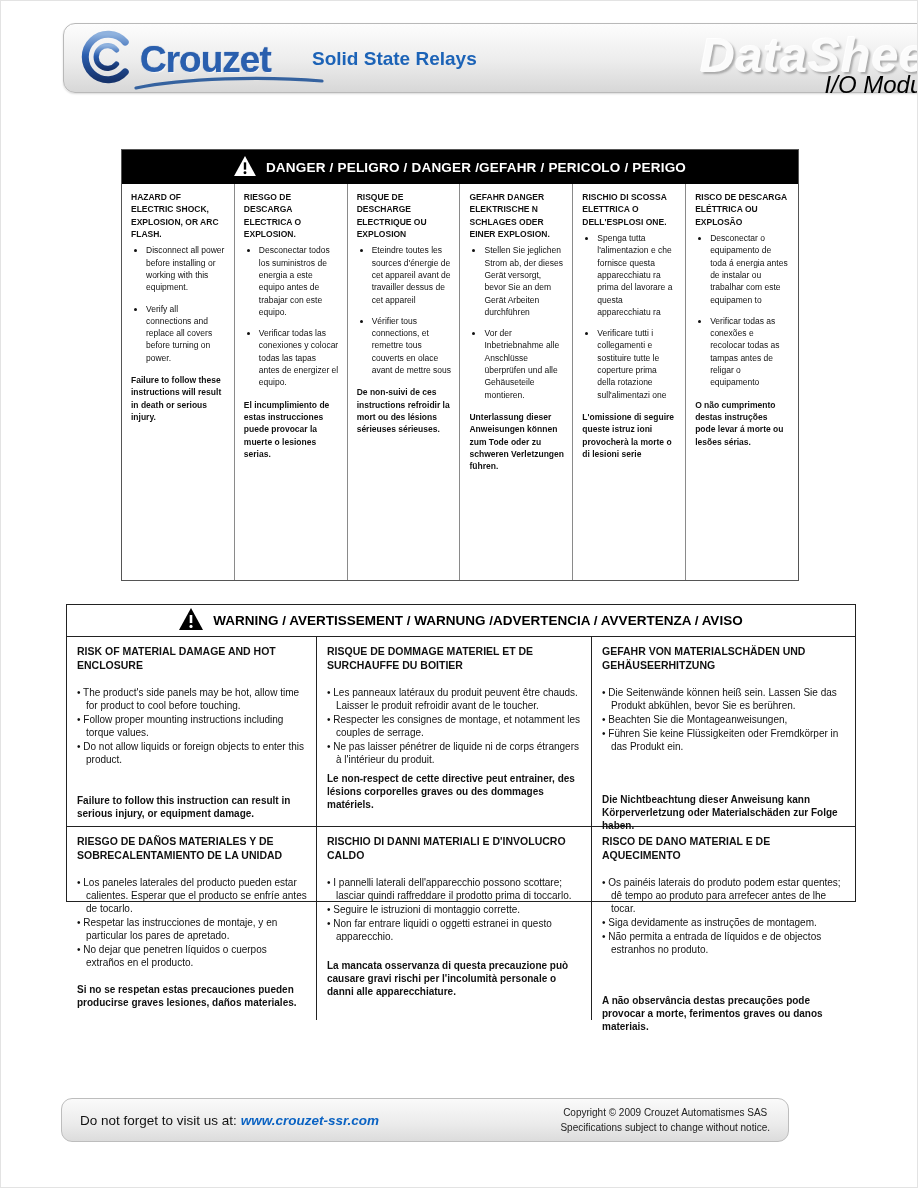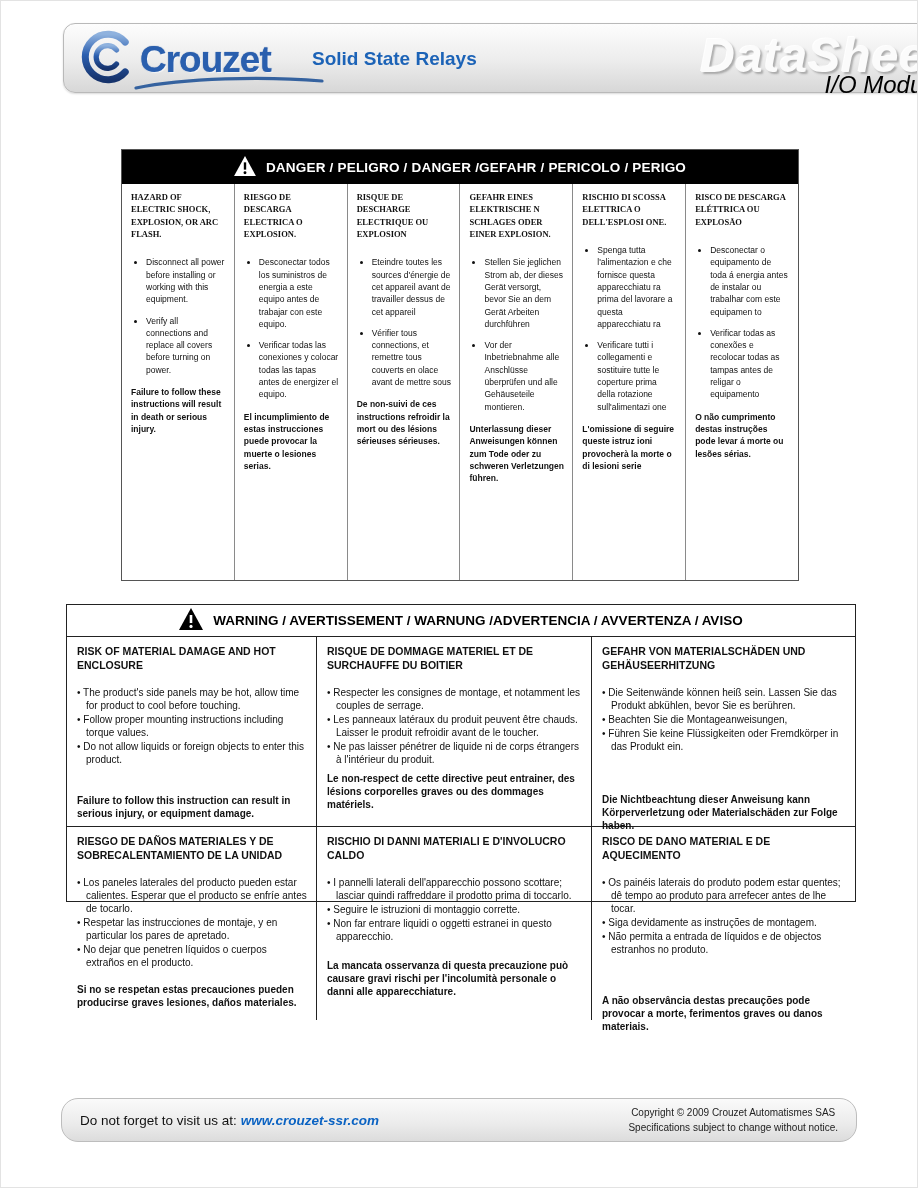--- a/index.html
+++ b/index.html
@@ -42,21 +42,21 @@
   .danger-header {
     height:34px; background:#000; color:#fff; display:flex; align-items:center; justify-content:center;
     gap:10px; font-size:13.5px; font-weight:bold; letter-spacing:0.2px;
   }
   .danger-cols { display:flex; height:396px; }
   .danger-col {
     flex:1 1 0; border-right:1px solid #8a8a8a; padding:7px 8px 6px 9px;
     font-size:8.5px; line-height:1.45; color:#111;
   }
   .danger-col:last-child { border-right:none; }
-  .danger-col .col-heading { font-weight:bold; margin-bottom:16px;font-family:Liberation Serif, serif; }
+  .danger-col .col-heading { font-weight:bold; margin-bottom:4px; }
   .danger-col ul { list-style:disc; padding-left:15px; margin:4px 0 0 0; }
   .danger-col li { margin-bottom:9px; }
   .danger-col .col-footer { font-weight:bold; margin-top:10px; }
 
   
   .warning-table {
     position:absolute; left:65px; top:603px; width:790px; height:298px;
     border:1px solid #222; background:#fff;
   }
   .warning-header {
@@ -71,22 +71,22 @@
   .warning-cell:nth-child(3n) { border-right:none; }
   .warning-cell:nth-child(n+4) { border-bottom:none; }
   .warning-cell .cell-heading { font-weight:bold; font-size:10.5px; margin-bottom:14px; }
   .warning-cell ul { list-style:none; margin:0; }
   .warning-cell li { padding-left:9px; text-indent:-9px; margin-bottom:1px; }
   .warning-cell li::before { content:"• "; }
   .warning-cell .cell-footer { font-weight:bold; margin-top:12px; }
 
   
   .footer-bar {
-    position:absolute; left:60px; top:1097px; width:796px; height:44px;
-    border-radius:17px; border:1px solid #bdbdbd;
+    position:absolute; left:60px; top:1097px; width:728px; height:44px;
+    border-radius:11px; border:1px solid #bdbdbd;
     background:linear-gradient(#fafafa 0%, #ebebeb 60%, #dcdcdc 100%);
     display:flex; align-items:center; justify-content:space-between; padding:0 18px;
   }
   .visit { font-size:13.5px; color:#111; }
   .visit a { color:#0a62c2; font-weight:bold; font-style:italic; text-decoration:none; margin-left:4px; }
   .copyright { font-size:10px; color:#222; text-align:center; line-height:1.55; }
 
   .tri-icon { display:inline-block; }
 </style>
 </head>
@@ -155,21 +155,21 @@
       <div class="danger-col">
         <div class="col-heading">RISQUE DE DESCHARGE ELECTRIQUE OU EXPLOSION</div>
         <ul>
           <li>Eteindre toutes les sources d'énergie de cet appareil avant de travailler dessus de cet appareil</li>
           <li>Vérifier tous connections, et remettre tous couverts en olace avant de mettre sous</li>
         </ul>
         <div class="col-footer">De non-suivi de ces instructions refroidir la mort ou des lésions sérieuses sérieuses.</div>
       </div>
 
       <div class="danger-col">
-        <div class="col-heading">GEFAHR EINES ELEKTRISCHE N SCHLAGES ODER EINER EXPLOSION.</div>
+        <div class="col-heading">GEFAHR DANGER ELEKTRISCHE N SCHLAGES ODER EINER EXPLOSION.</div>
         <ul>
           <li>Stellen Sie jeglichen Strom ab, der dieses Gerät versorgt, bevor Sie an dem Gerät Arbeiten durchführen</li>
           <li>Vor der Inbetriebnahme alle Anschlüsse überprüfen und alle Gehäuseteile montieren.</li>
         </ul>
         <div class="col-footer">Unterlassung dieser Anweisungen können zum Tode oder zu schweren Verletzungen führen.</div>
       </div>
 
       <div class="danger-col">
         <div class="col-heading">RISCHIO DI SCOSSA ELETTRICA O DELL'ESPLOSI ONE.</div>
         <ul>
@@ -210,22 +210,22 @@
           <li>The product's side panels may be hot, allow time for product to cool before touching.</li>
           <li>Follow proper mounting instructions including torque values.</li>
           <li>Do not allow liquids or foreign objects to enter this product.</li>
         </ul>
         <div class="cell-footer" style="margin-top:28px;">Failure to follow this instruction can result in serious injury, or equipment damage.</div>
       </div>
 
       <div class="warning-cell">
         <div class="cell-heading">RISQUE DE DOMMAGE MATERIEL ET DE SURCHAUFFE DU BOITIER</div>
         <ul>
+          <li>Les panneaux latéraux du produit peuvent être chauds. Laisser le produit refroidir avant de le toucher.</li>
           <li>Respecter les consignes de montage, et notamment les couples de serrage.</li>
-          <li>Les panneaux latéraux du produit peuvent être chauds. Laisser le produit refroidir avant de le toucher.</li>
           <li>Ne pas laisser pénétrer de liquide ni de corps étrangers à l'intérieur du produit.</li>
         </ul>
         <div class="cell-footer" style="margin-top:6px;">Le non-respect de cette directive peut entrainer, des lésions corporelles graves ou des dommages matériels.</div>
       </div>
 
       <div class="warning-cell">
         <div class="cell-heading">GEFAHR VON MATERIALSCHÄDEN UND GEHÄUSEERHITZUNG</div>
         <ul>
           <li>Die Seitenwände können heiß sein. Lassen Sie das Produkt abkühlen, bevor Sie es berühren.</li>
           <li>Beachten Sie die Montageanweisungen,</li>

